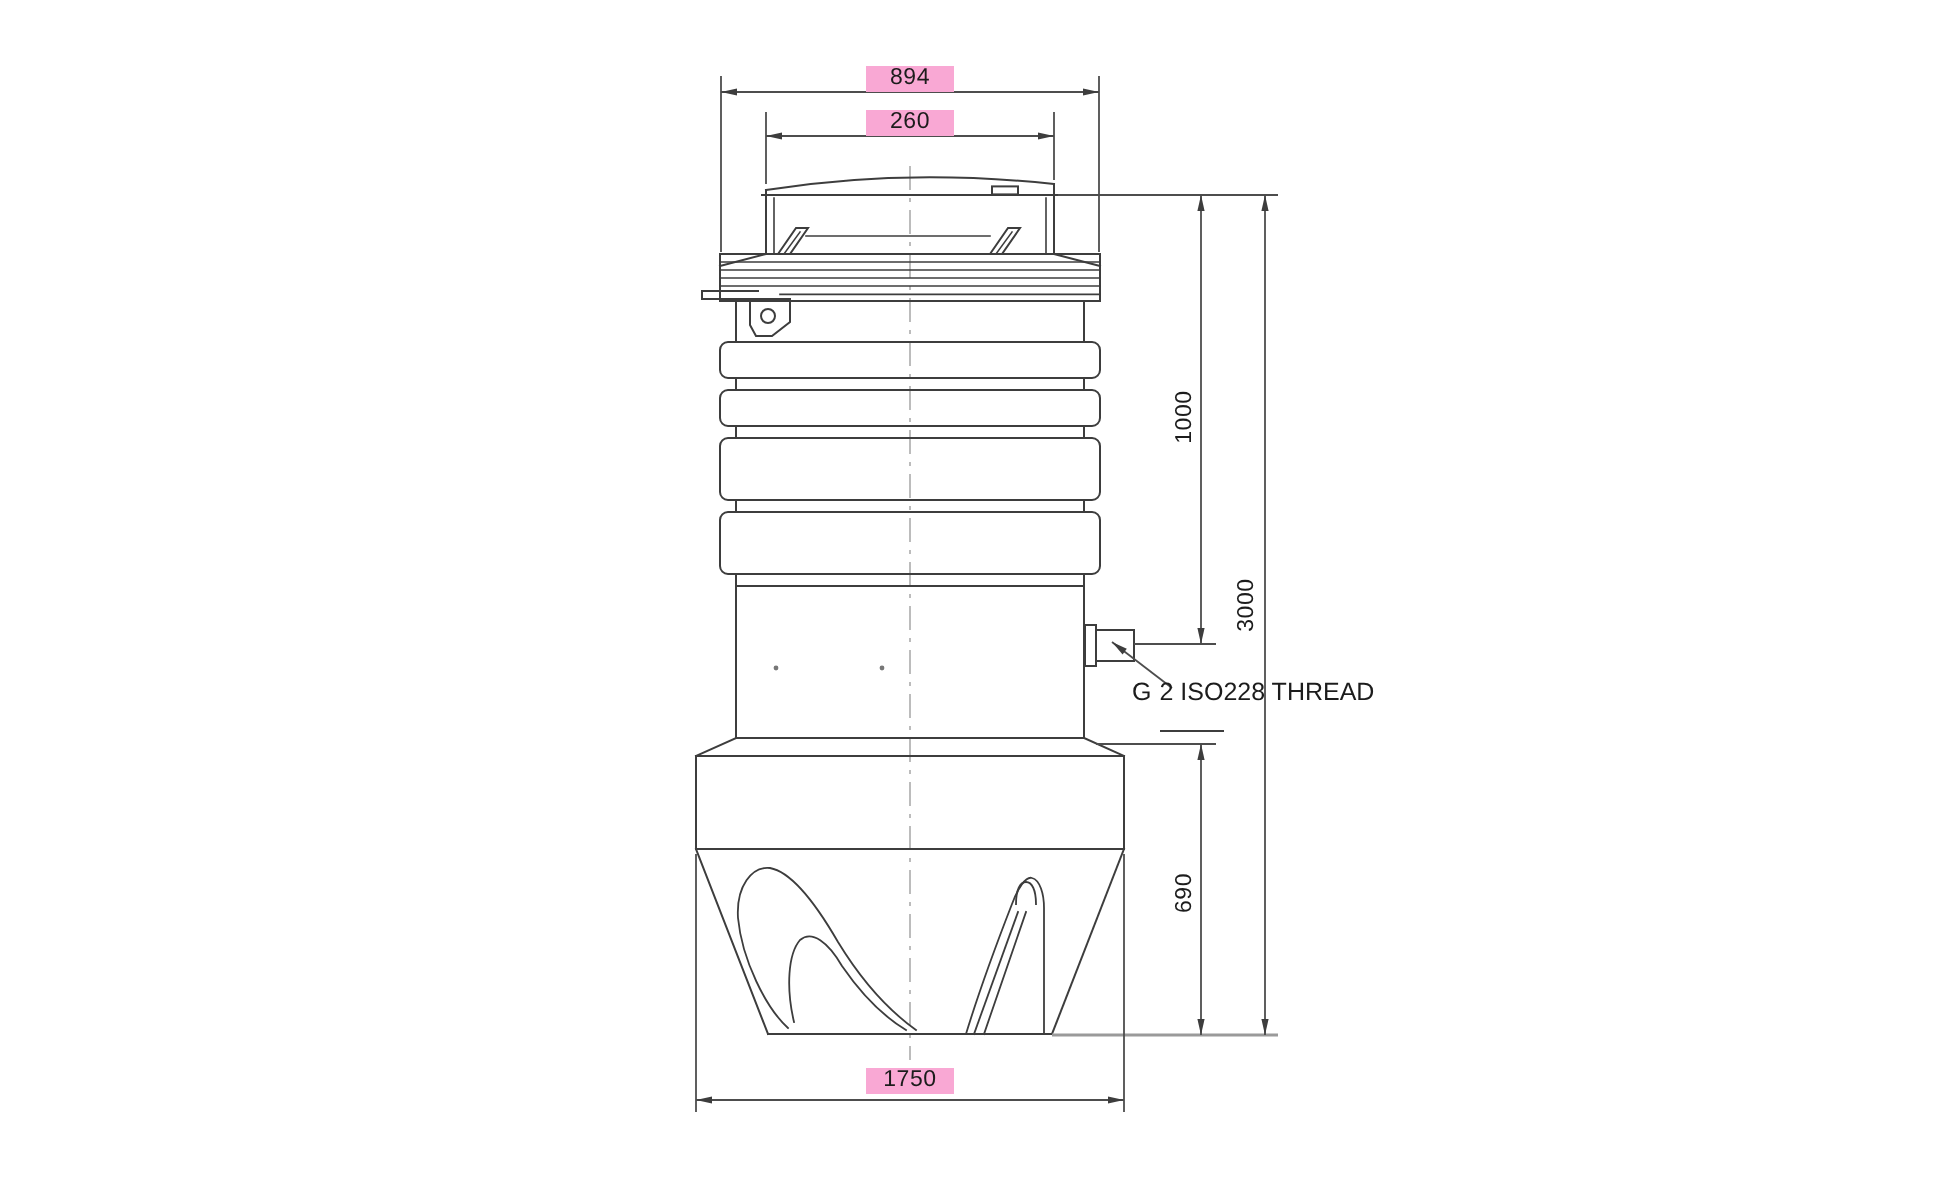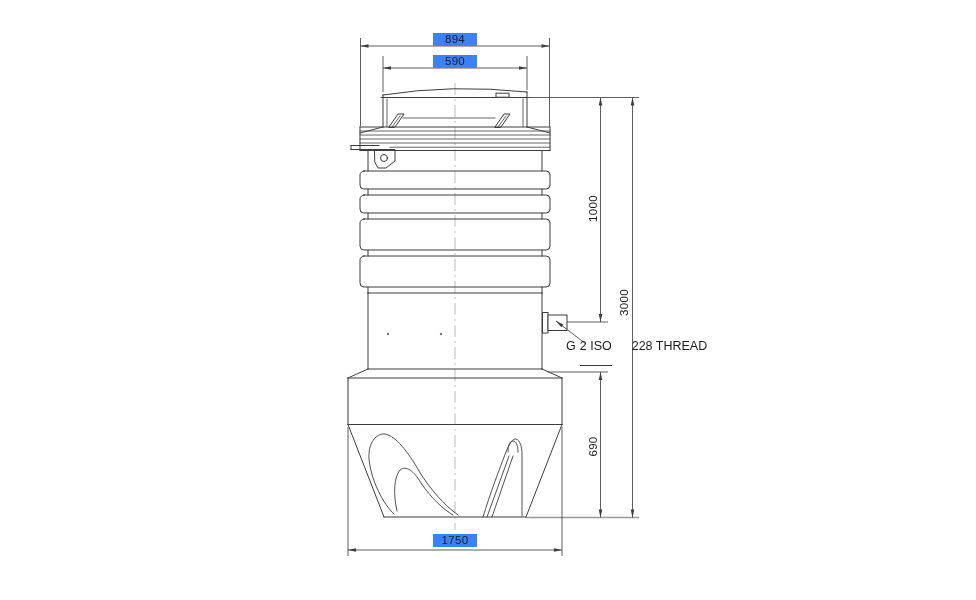--- a/index.html
+++ b/index.html
@@ -4,35 +4,35 @@
 <style>
   html,body{margin:0;padding:0;background:#f4f4f4;}
   #canvas{
     position:relative;width:976px;height:600px;background:#ffffff;overflow:hidden;
     font-family:"Liberation Sans", sans-serif;color:#1c1c1c;
   }
   #drawing-svg{position:absolute;left:0;top:0;}
   .dim-label{
     position:absolute;width:44px;text-align:center;
     font-size:11.5px;line-height:13px;color:#1c1c1c;letter-spacing:0.3px;
-    background:#3b82f6;
+    background:#f9a8d4;
   }
   .dim-label-v{
     position:absolute;width:44px;text-align:center;
     font-size:11.5px;line-height:13px;color:#1c1c1c;letter-spacing:0.3px;
     transform:rotate(-90deg);transform-origin:center center;
     background:#ffffff;
   }
   #thread-label{
     position:absolute;left:566px;top:339px;
     font-size:12.5px;line-height:14px;color:#1c1c1c;white-space:nowrap;
   }
   .thread-part{display:inline-block;}
   .thread-underlined{margin-left:4px;border-bottom:1px solid #3d3d3d;padding-bottom:12px;}
-  .thread-suffix{margin-left:20px;}
+  .thread-suffix{margin-left:0;}
 </style>
 </head>
 <body>
 
 <div id="canvas">
 
   <svg id="drawing-svg" width="976" height="600" viewBox="0 0 976 600">
 
     <g stroke="#bcbcbc" stroke-width="1" fill="none" stroke-dasharray="12 4 2 4">
       <path d="M455,83 V530"></path>
@@ -182,21 +182,21 @@
       <polygon points="600.5,372 598.7,380 602.3,380"></polygon>
       <polygon points="600.5,517.5 598.7,509.5 602.3,509.5"></polygon>
       <polygon points="348,550 356,548.2 356,551.8"></polygon>
       <polygon points="562,550 554,548.2 554,551.8"></polygon>
       <polygon points="556,321 561.3,327.3 563.4,324.4"></polygon>
     </g>
   </svg>
 
   <div class="dim-label" style="left:433px;top:33px;">894</div>
 
-  <div class="dim-label" style="left:433px;top:55px;">590</div>
+  <div class="dim-label" style="left:433px;top:55px;">260</div>
 
   <div class="dim-label-v" style="left:571px;top:202px;">1000</div>
 
   <div class="dim-label-v" style="left:602px;top:296px;">3000</div>
 
   <div class="dim-label-v" style="left:571px;top:440px;">690</div>
 
   <div class="dim-label" style="left:433px;top:534px;">1750</div>
 
   <div id="thread-label">

